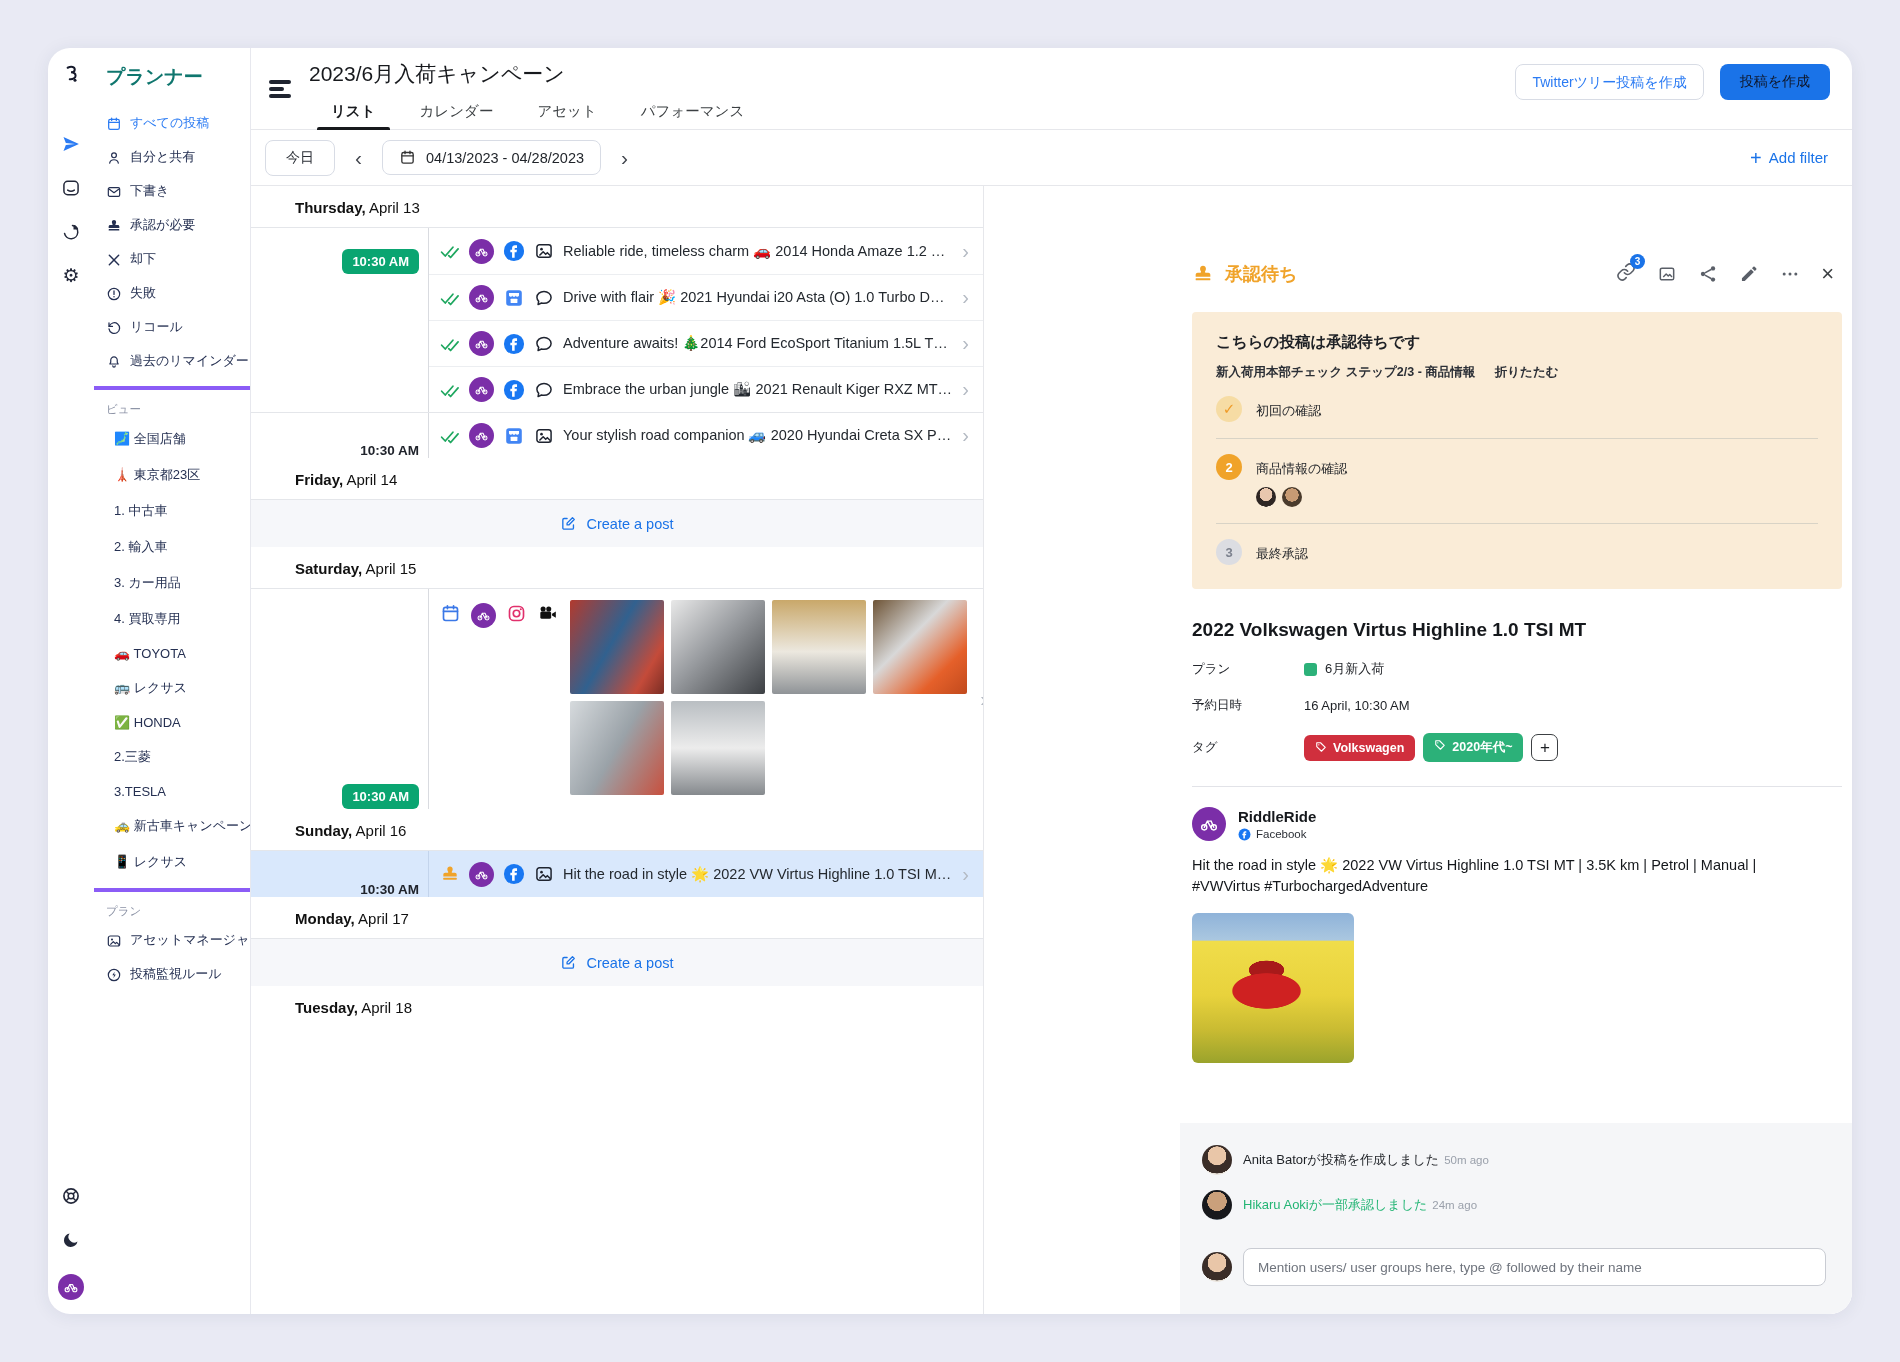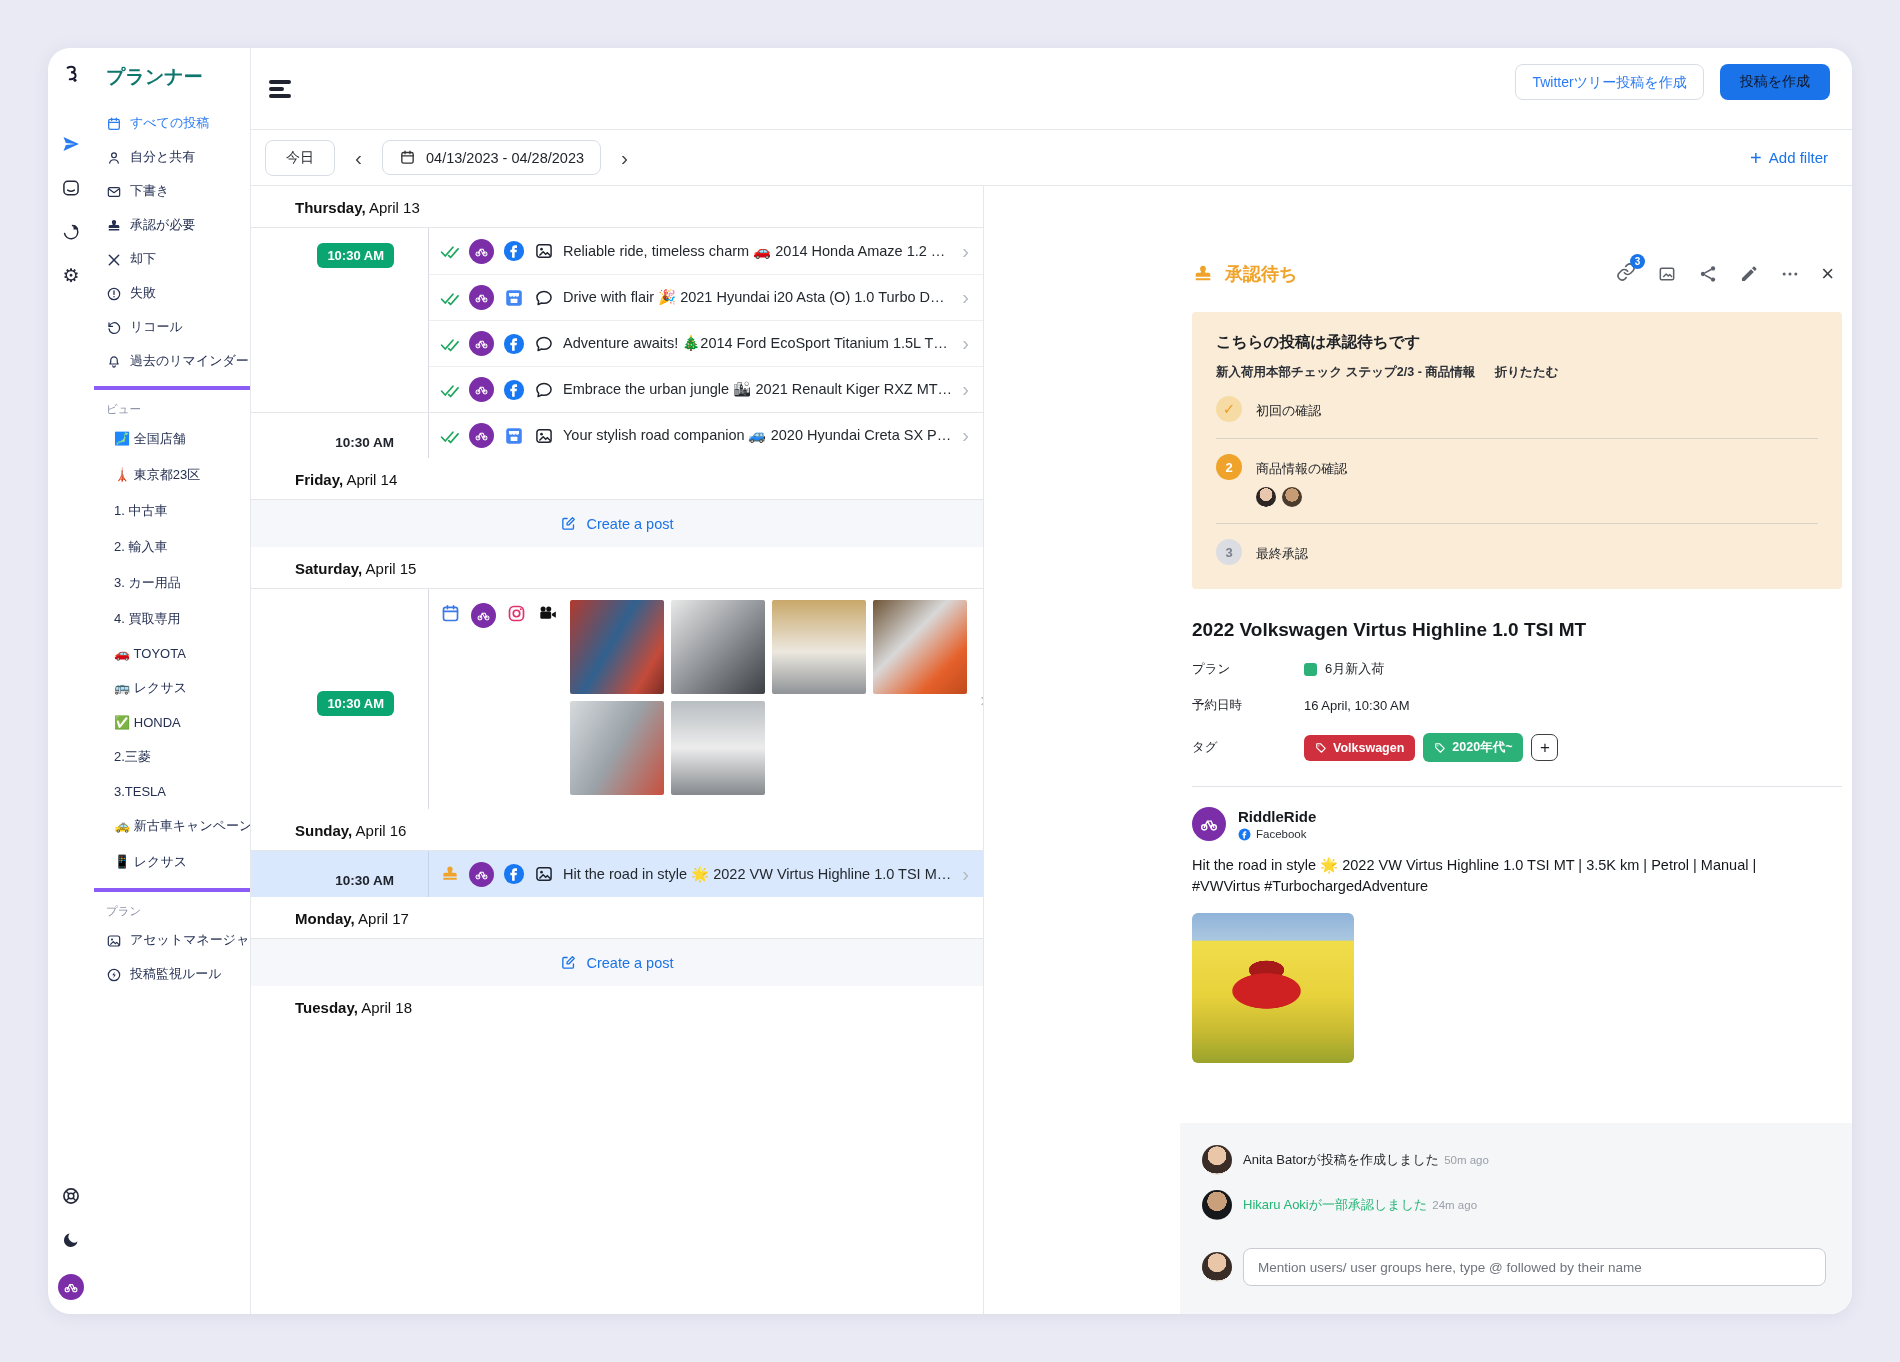--- a/index.html
+++ b/index.html
@@ -50,21 +50,21 @@
   .add-filter { margin-left:auto; color:#1a73e8; font-size:15px; display:flex; align-items:center; gap:7px; cursor:pointer; }
   .add-filter .plus { font-size:20px; line-height:1; }
 
   .content { flex:1; position:relative; overflow:hidden; }
   .list { position:absolute; left:0; top:0; bottom:0; width:733px; border-right:1px solid #e6e7eb; overflow:hidden; }
 
   .day-head { padding:13px 0 11px 44px; font-size:15px; color:#111; }
   .day-head b { font-weight:bold; }
   .day-body { border-top:1px solid #e4e6ea; }
   .prow { display:flex; align-items:stretch; min-height:46px; cursor:pointer; }
-  .slot { width:178px; flex:none; border-right:1px solid #d9dbe0; display:flex; justify-content:flex-end; align-items:center; padding:9px 34px 0 0; }
+  .slot { width:178px; flex:none; border-right:1px solid #d9dbe0; display:flex; justify-content:flex-end; align-items:flex-end; padding:9px 9px 0 0; }
   .pmain { flex:1; display:flex; align-items:center; gap:9px; padding:0 12px 0 11px; min-width:0; }
   .prow + .prow .pmain { border-top:1px solid #eceef1; }
   .prow.group-start { border-top:1px solid #e4e6ea; }
   .prow.group-start .pmain { border-top:none; }
   .time-badge { background:#0aa571; color:#fff; font-weight:bold; font-size:13px; padding:5px 10px; border-radius:6px; white-space:nowrap; }
   .time-plain { font-size:13.5px; font-weight:bold; color:#20242c; padding-top:4px; white-space:nowrap; }
   .ptext { flex:1; font-size:14.5px; color:#24292f; white-space:nowrap; overflow:hidden; text-overflow:ellipsis; }
   .chevr { color:#b4bac3; font-size:20px; flex:none; padding-right:2px; }
   .avatar-sm { width:25px; height:25px; border-radius:50%; background:#7b2ea8; flex:none; display:flex; align-items:center; justify-content:center; }
   .net-ic { width:22px; height:22px; flex:none; }
@@ -120,21 +120,21 @@
   .mini-av { width:20px; height:20px; border-radius:50%; }
   .av1 { background:radial-gradient(circle at 50% 38%, #e8c7ae 0 40%, #2e2623 41% 75%, #efe9e4 76%); }
   .av2 { background:radial-gradient(circle at 50% 40%, #c79b74 0 42%, #4a3b2c 43% 78%, #6b7a62 79%); }
 
   .post-title { font-size:19px; font-weight:bold; color:#15181c; margin-top:30px; }
   .field-row { display:flex; align-items:center; margin-top:19px; }
   .field-label { width:112px; flex:none; font-size:12.5px; color:#23262c; }
   .plan-chip { width:13px; height:13px; border-radius:3px; background:#2cb179; margin-right:8px; }
   .field-value { font-size:13px; color:#1d2025; display:flex; align-items:center; }
   .tags { display:flex; gap:8px; align-items:center; }
-  .tag { color:#fff; border-radius:6px; padding:6px 11px; font-size:12.5px; font-weight:bold; display:flex; align-items:center; gap:6px; cursor:pointer; }
+  .tag { color:#fff; border-radius:6px; padding:6px 11px; font-size:12.5px; font-weight:bold; display:flex; align-items:flex-start; gap:6px; cursor:pointer; }
   .tag .ic { width:12px; height:12px; }
   .tag-red { background:#d02f3d; }
   .tag-green { background:#2cb179; }
   .tag-add { width:27px; height:27px; border:1.5px solid #3c4043; border-radius:7px; display:flex; align-items:center; justify-content:center; font-size:17px; color:#1d2025; cursor:pointer; background:#fff; }
   .divider { border:none; border-top:1px solid #e2e3e8; margin-top:24px; }
 
   .account { display:flex; align-items:center; gap:12px; margin-top:20px; }
   .avatar-lg { width:34px; height:34px; border-radius:50%; background:#7b2ea8; display:flex; align-items:center; justify-content:center; flex:none; }
   .acc-name { font-size:15px; font-weight:bold; color:#15181c; }
   .acc-net { display:flex; align-items:center; gap:5px; font-size:11.5px; color:#2b2f36; margin-top:3px; }
@@ -404,20 +404,29 @@
   </div>
 
   <div class="main">
 
     <div class="app-header">
       <div class="hamb">
           <span></span>
           <span></span>
           <span></span>
         </div>
+      <div class="title-block">
+        <div class="page-title">2023/6月入荷キャンペーン</div>
+        <div class="tabs">
+          <div class="tab active">リスト</div>
+          <div class="tab">カレンダー</div>
+          <div class="tab">アセット</div>
+          <div class="tab">パフォーマンス</div>
+        </div>
+      </div>
       <div class="hdr-actions">
         <button class="btn btn-outline">Twitterツリー投稿を作成</button>
         <button class="btn btn-primary">投稿を作成</button>
       </div>
     </div>
 
     <div class="toolbar">
       <button class="btn-today">今日</button>
       <span class="chev-btn">‹</span>
       <div class="date-box">

